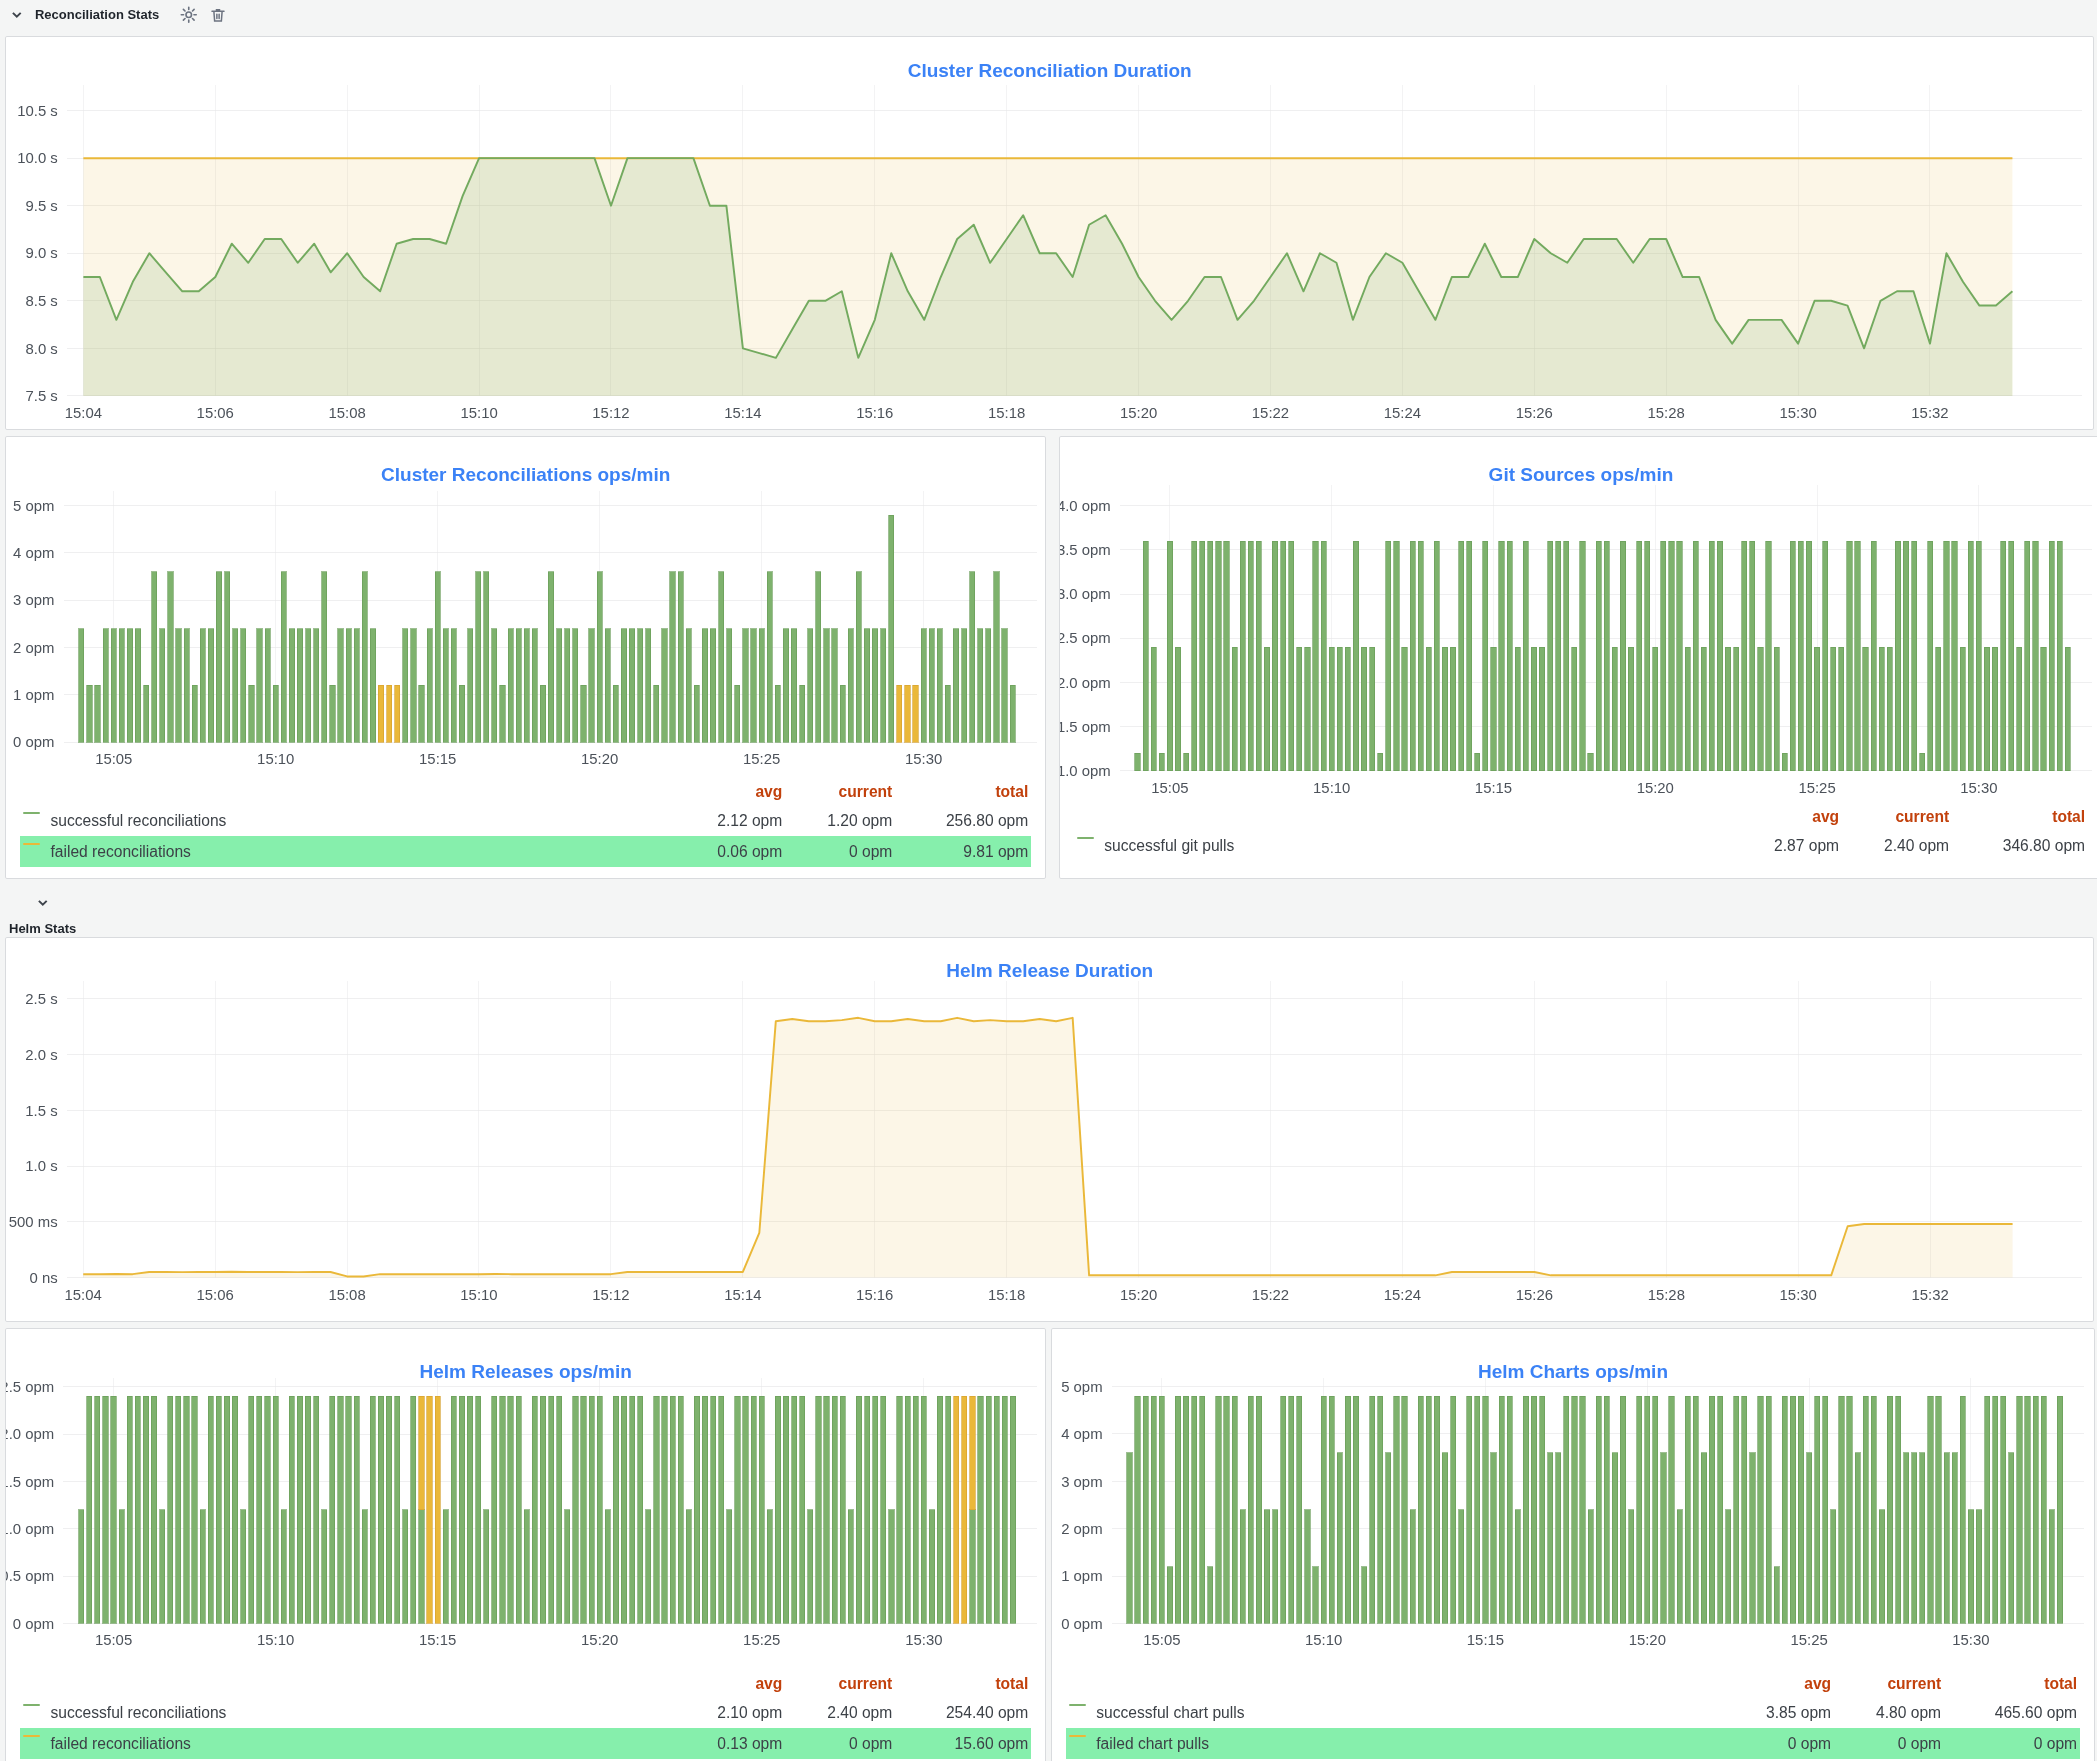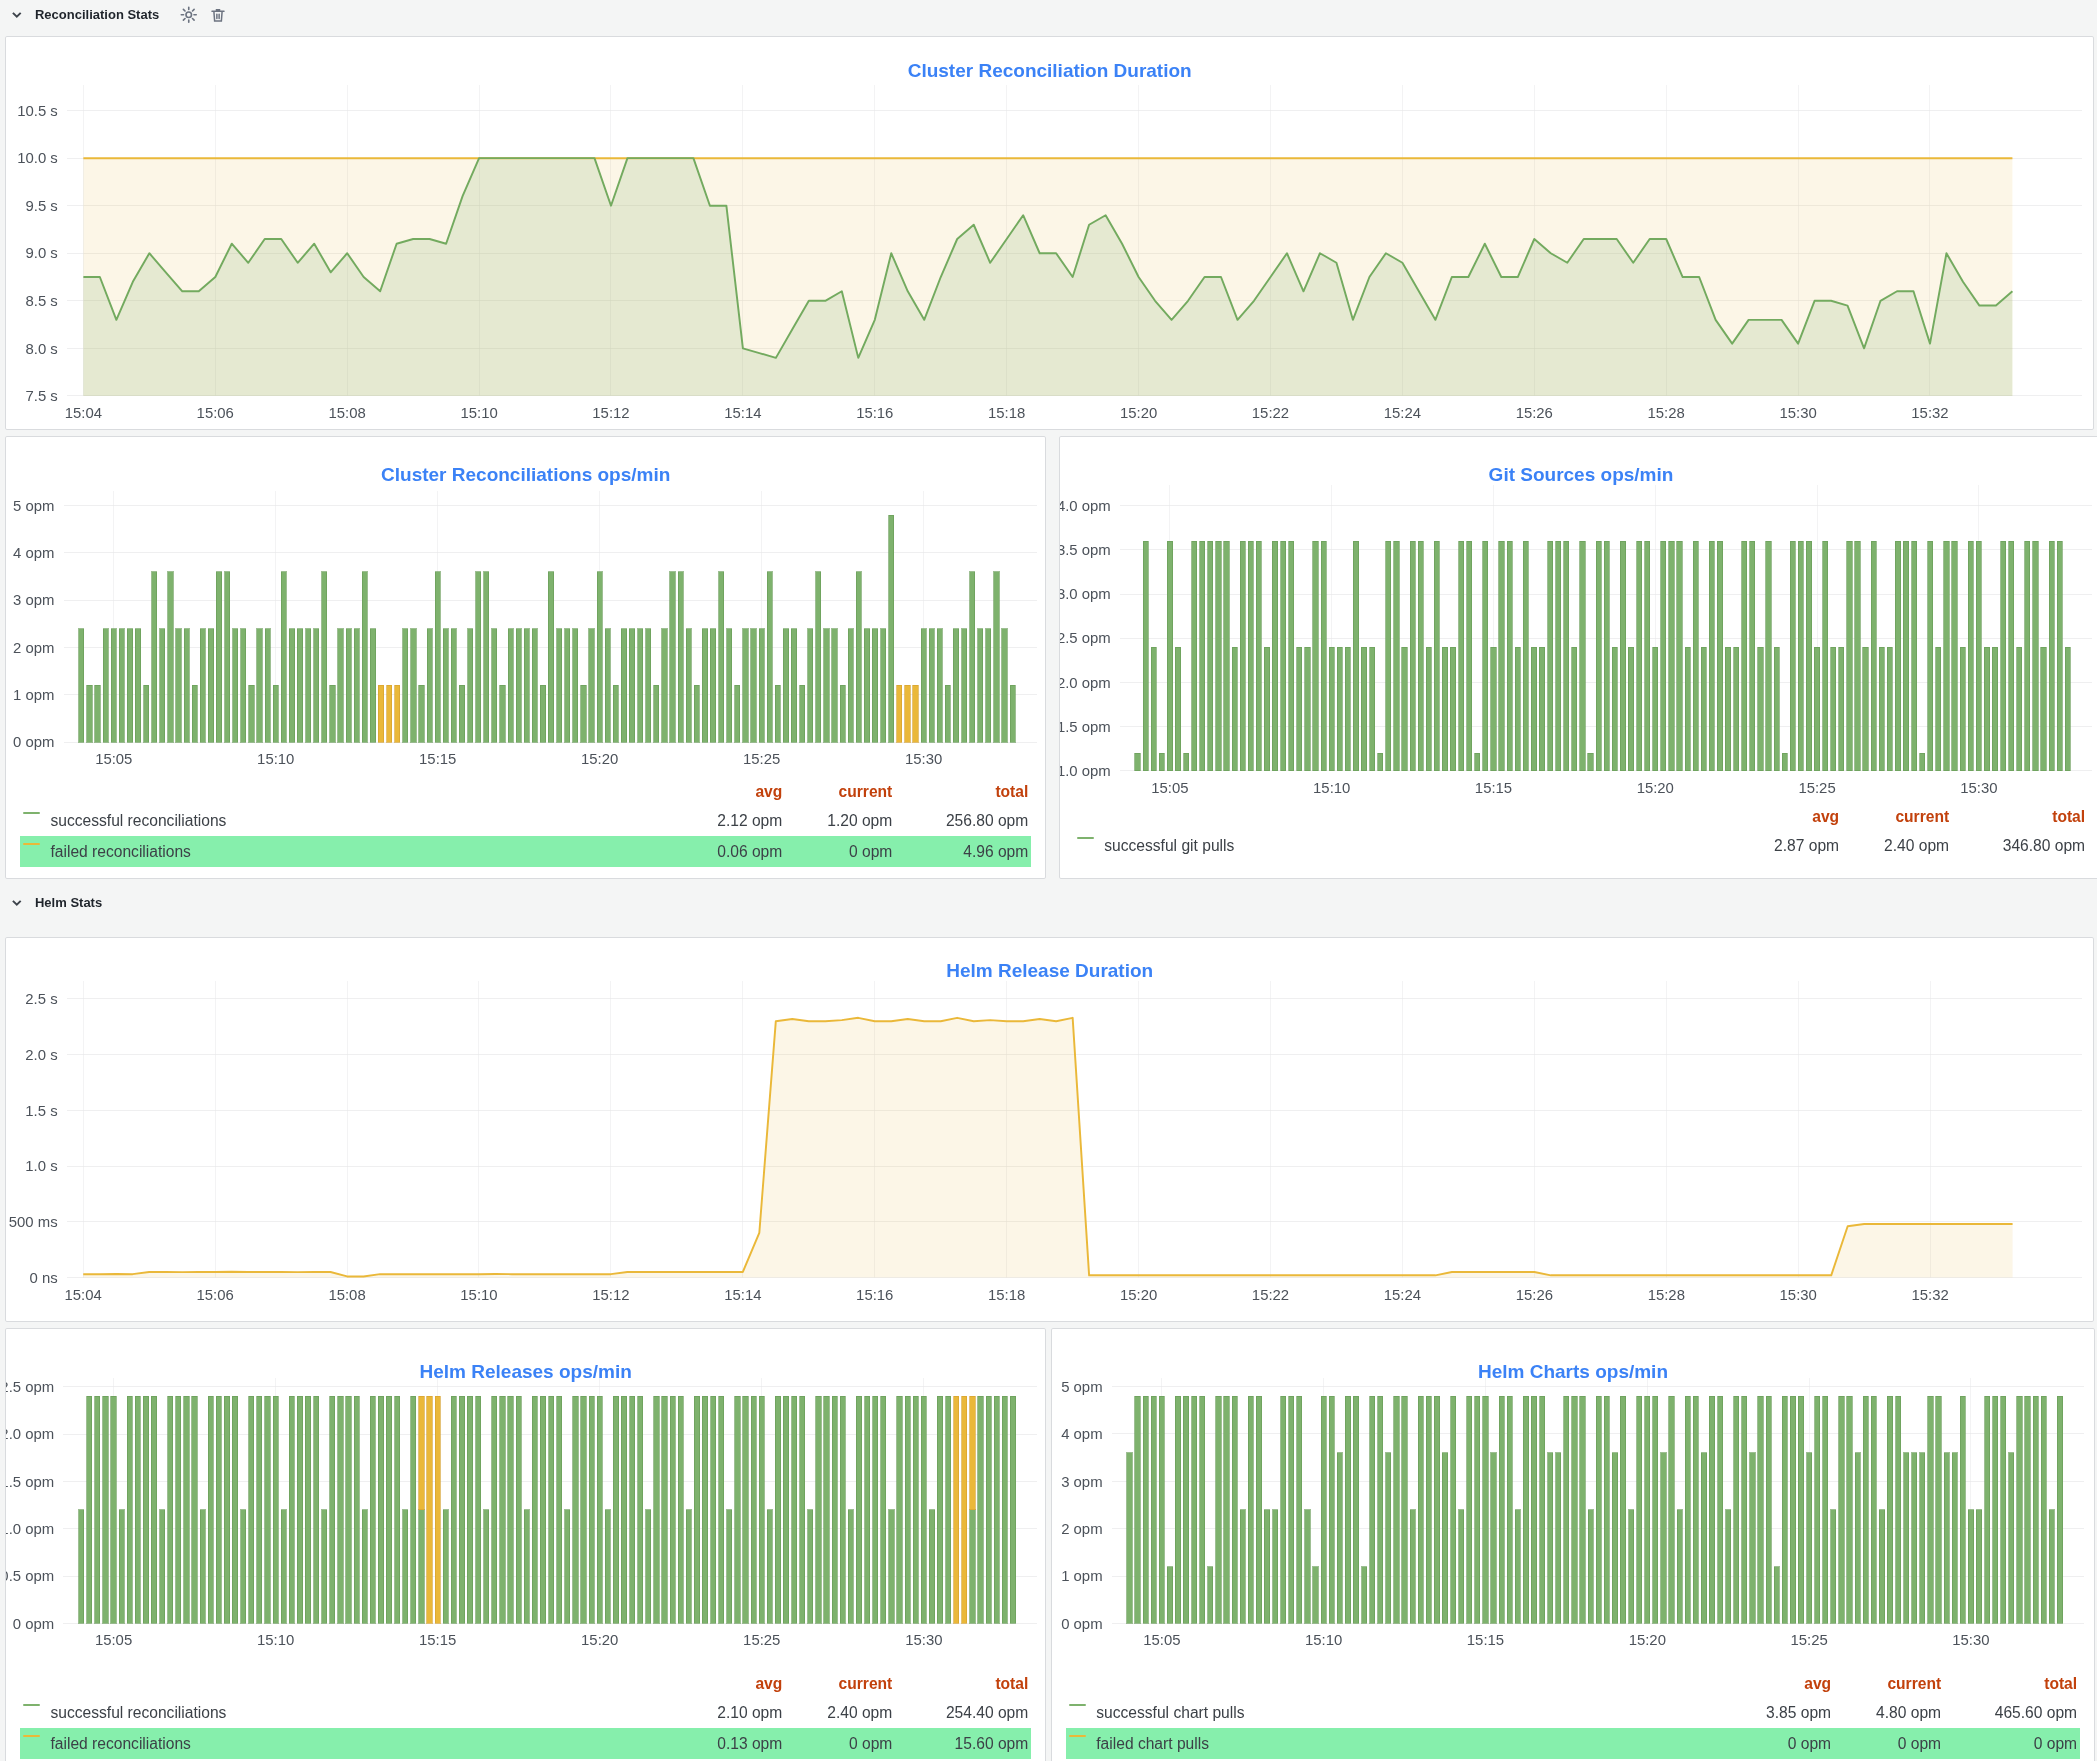--- a/index.html
+++ b/index.html
@@ -260,21 +260,21 @@
         <div class="lcell lval">1.20 opm</div>
         <div class="lcell lval">256.80 opm</div>
       </div>
       <div class="lrow stripe">
         <div class="lcell llabel">
           <span class="dash" style="background: rgb(234, 184, 57);"></span>
           <span>failed reconciliations</span>
         </div>
         <div class="lcell lval">0.06 opm</div>
         <div class="lcell lval">0 opm</div>
-        <div class="lcell lval">4.96 opm</div>
+        <div class="lcell lval">9.81 opm</div>
       </div>
     </div>
 </div>
 
 <div class="panel" style="left:1051px;top:436px;width:1042px;height:441px;margin-left:8px;">
   <div class="ptitle" style="top:27px;">Git Sources ops/min</div>
   <svg class="chart-svg" id="svg-git-sources" width="1040" height="363" viewBox="0 0 1604 560">
       <line x1="169.3710482529118" y1="74" x2="169.3710482529118" y2="515" stroke="#ececee" stroke-width="1" shape-rendering="crispEdges"></line>
       <line x1="418.95507487520797" y1="74" x2="418.95507487520797" y2="515" stroke="#ececee" stroke-width="1" shape-rendering="crispEdges"></line>
       <line x1="668.5391014975041" y1="74" x2="668.5391014975041" y2="515" stroke="#ececee" stroke-width="1" shape-rendering="crispEdges"></line>
@@ -430,21 +430,21 @@
           <span class="dash" style="background: rgb(126, 178, 109);"></span>
           <span>successful git pulls</span>
         </div>
         <div class="lcell lval">2.87 opm</div>
         <div class="lcell lval">2.40 opm</div>
         <div class="lcell lval">346.80 opm</div>
       </div>
     </div>
 </div>
 
-<div class="rowhdr" style="top:895px;left:9px;">
+<div class="rowhdr" style="top:895px;left:9px;flex-direction:column;">
   <span class="ic">
     <svg viewBox="0 0 16 16" width="15.6" height="15.6" fill="none" stroke="#3e444c" stroke-width="2">
         <path d="M4 6l4 4 4-4"></path>
       </svg>
   </span>
   <span>Helm Stats</span>
 </div>
 
 <div class="panel" style="left:5.2px;top:937px;width:2087px;height:383px;">
   <div class="ptitle" style="top:22px;">Helm Release Duration</div>

